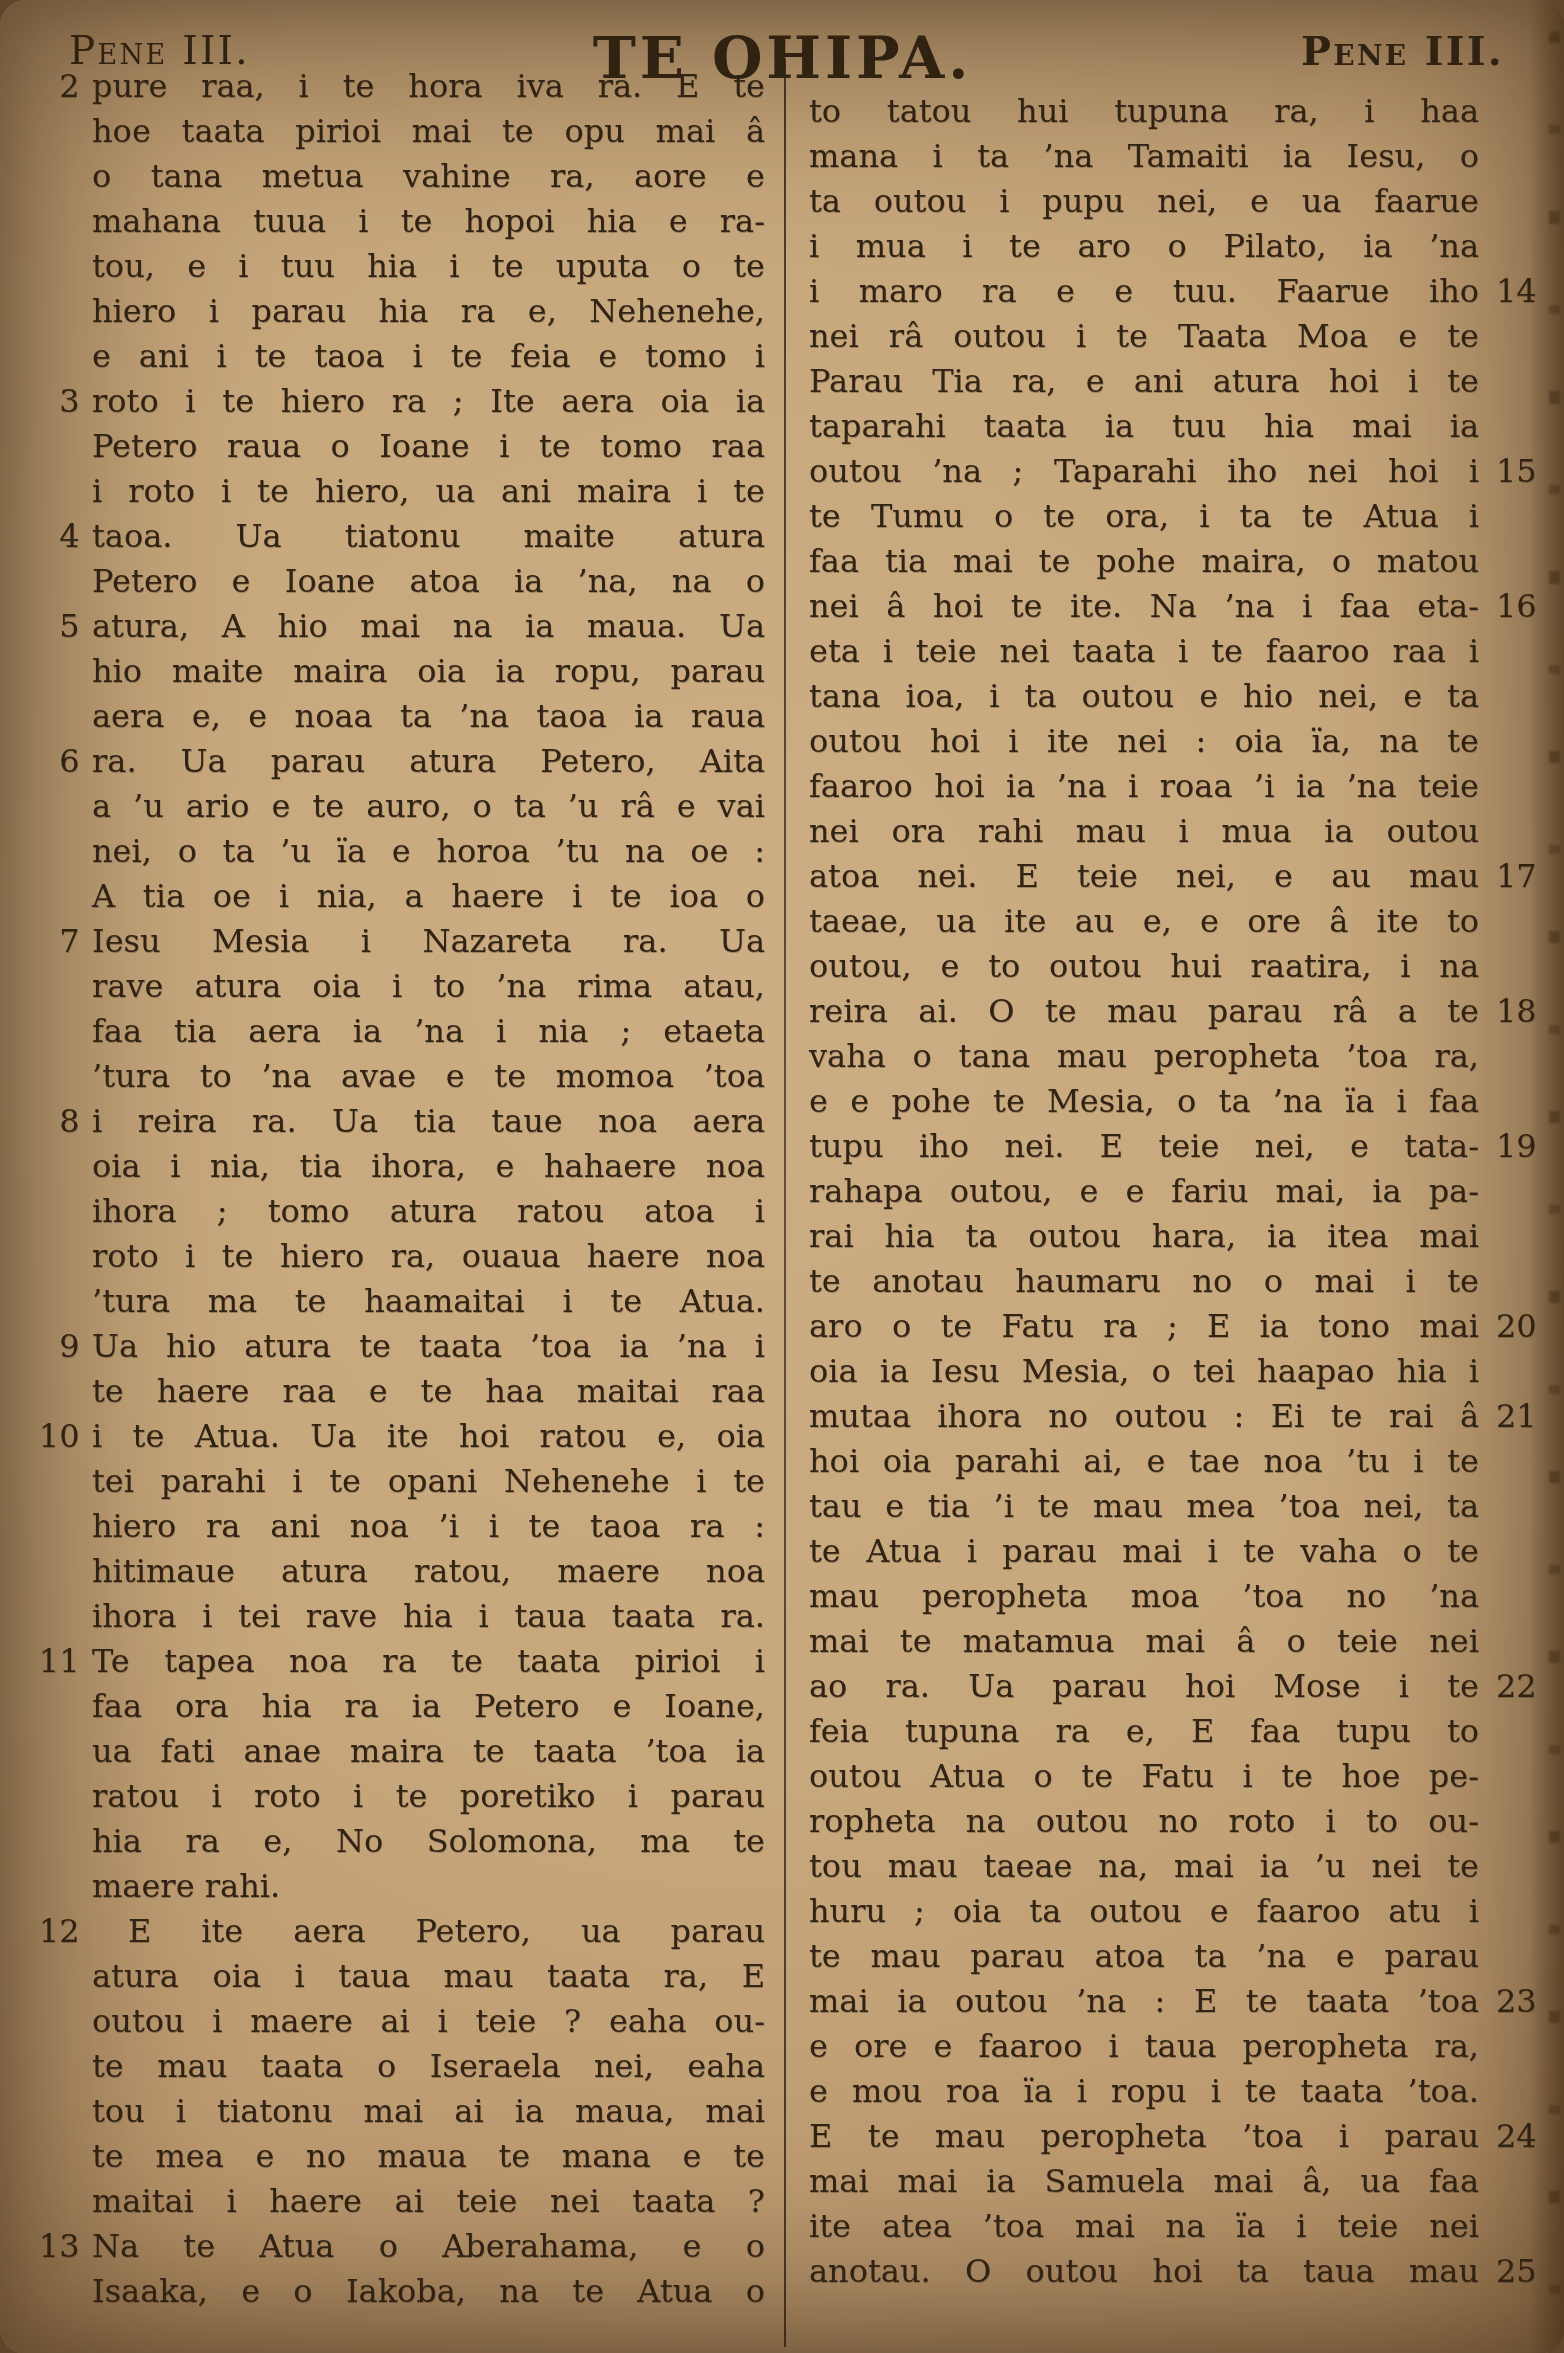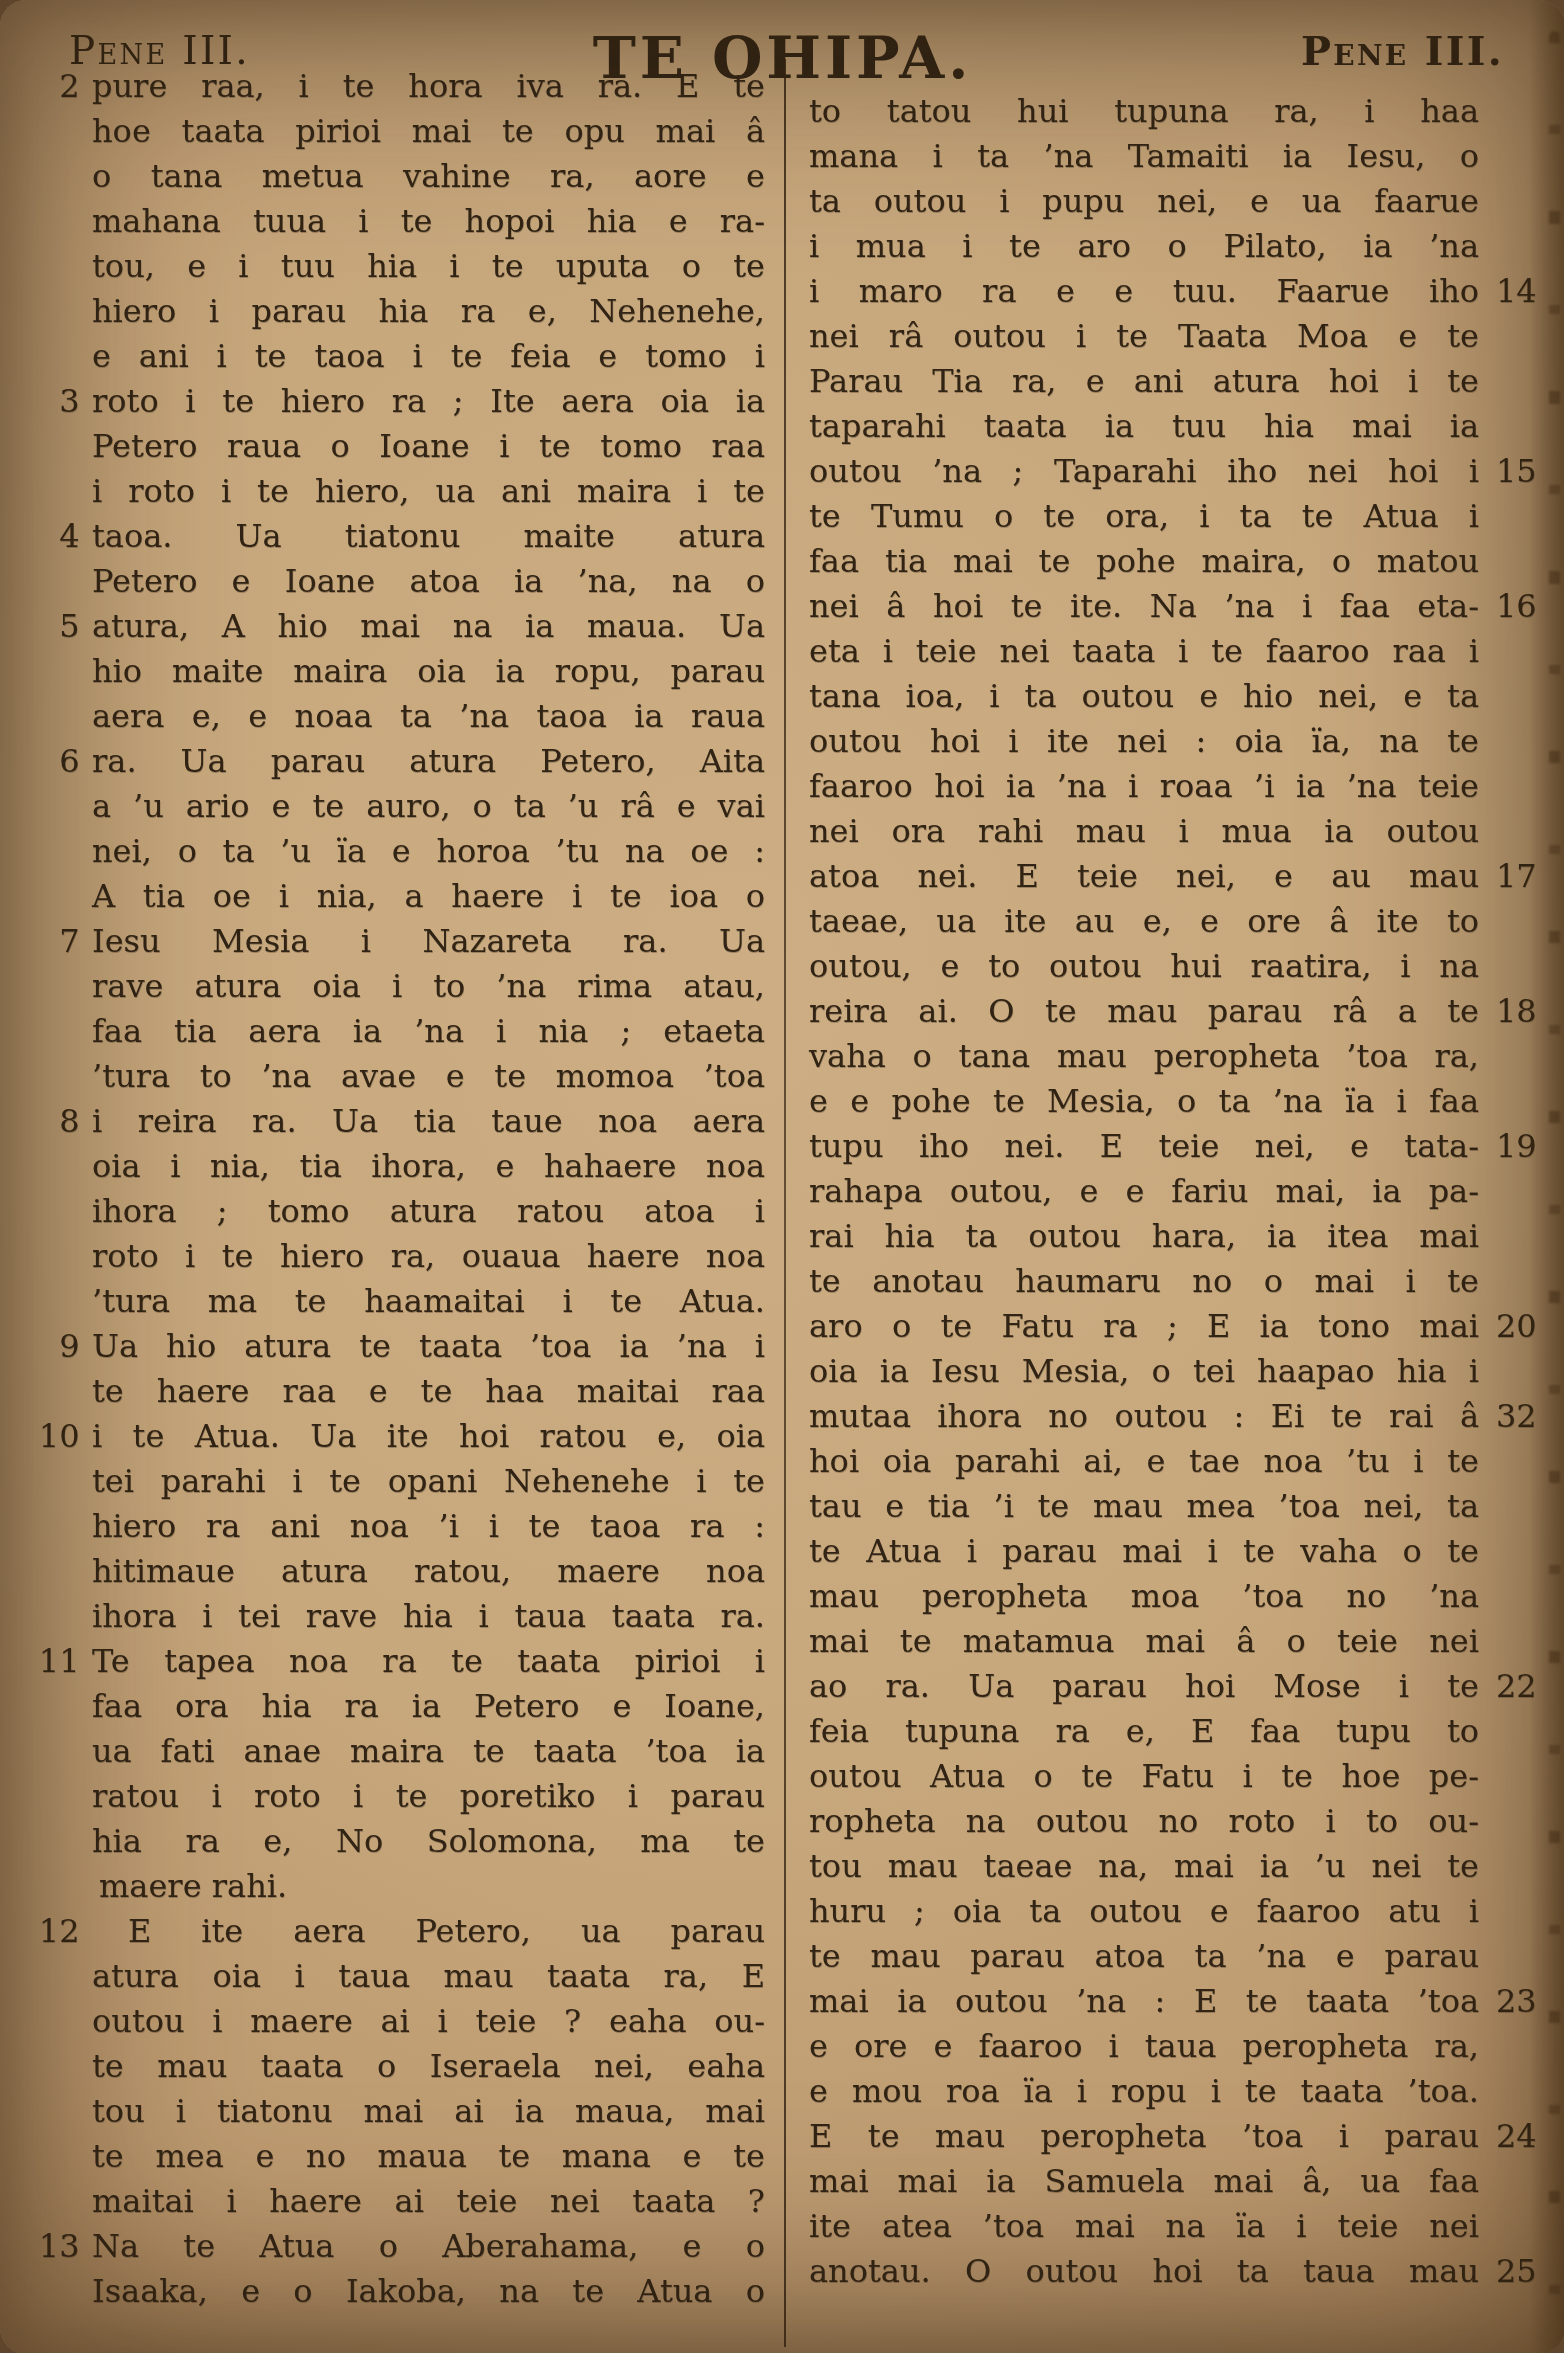--- a/index.html
+++ b/index.html
@@ -38,21 +38,21 @@
   
   .col{
     position:absolute;top:64px;
     font-size:32px;line-height:45px;
     text-shadow:0.5px 0.5px 0 rgba(47,34,20,.30);
   }
   .col-left{left:92px;width:673px;}
   .col-right{left:809px;width:670px;margin-top:25px;}
   .line{position:relative;height:45px;}
   .ltext{display:block;text-align:justify;text-align-last:justify;}
-  .line.flush .ltext{text-align-last:left;margin-left:7px;}
+  .line.flush .ltext{text-align-last:left;}
   .line.indent .ltext{text-indent:36px;}
   .vnum{position:absolute;top:0;white-space:nowrap;}
   .col-left .vnum{right:calc(100% + 12.5px);}
   .col-right .vnum{left:calc(100% + 17px);}
   
   .divider{
     position:absolute;left:784px;top:59px;width:2.3px;height:2288px;
     background:linear-gradient(to bottom,
       rgba(54,37,20,.85) 0%, rgba(54,37,20,.7) 50%, rgba(54,37,20,.85) 100%);
   }
@@ -338,21 +338,21 @@
         <span class="ltext">te anotau haumaru no o mai i te</span>
       </div>
       <div class="line">
         <span class="vnum">20</span>
         <span class="ltext">aro o te Fatu ra ; E ia tono mai</span>
       </div>
       <div class="line">
         <span class="ltext">oia ia Iesu Mesia, o tei haapao hia i</span>
       </div>
       <div class="line">
-        <span class="vnum">32</span>
+        <span class="vnum">21</span>
         <span class="ltext">mutaa ihora no outou : Ei te rai â</span>
       </div>
       <div class="line">
         <span class="ltext">hoi oia parahi ai, e tae noa ’tu i te</span>
       </div>
       <div class="line">
         <span class="ltext">tau e tia ’i te mau mea ’toa nei, ta</span>
       </div>
       <div class="line">
         <span class="ltext">te Atua i parau mai i te vaha o te</span>

